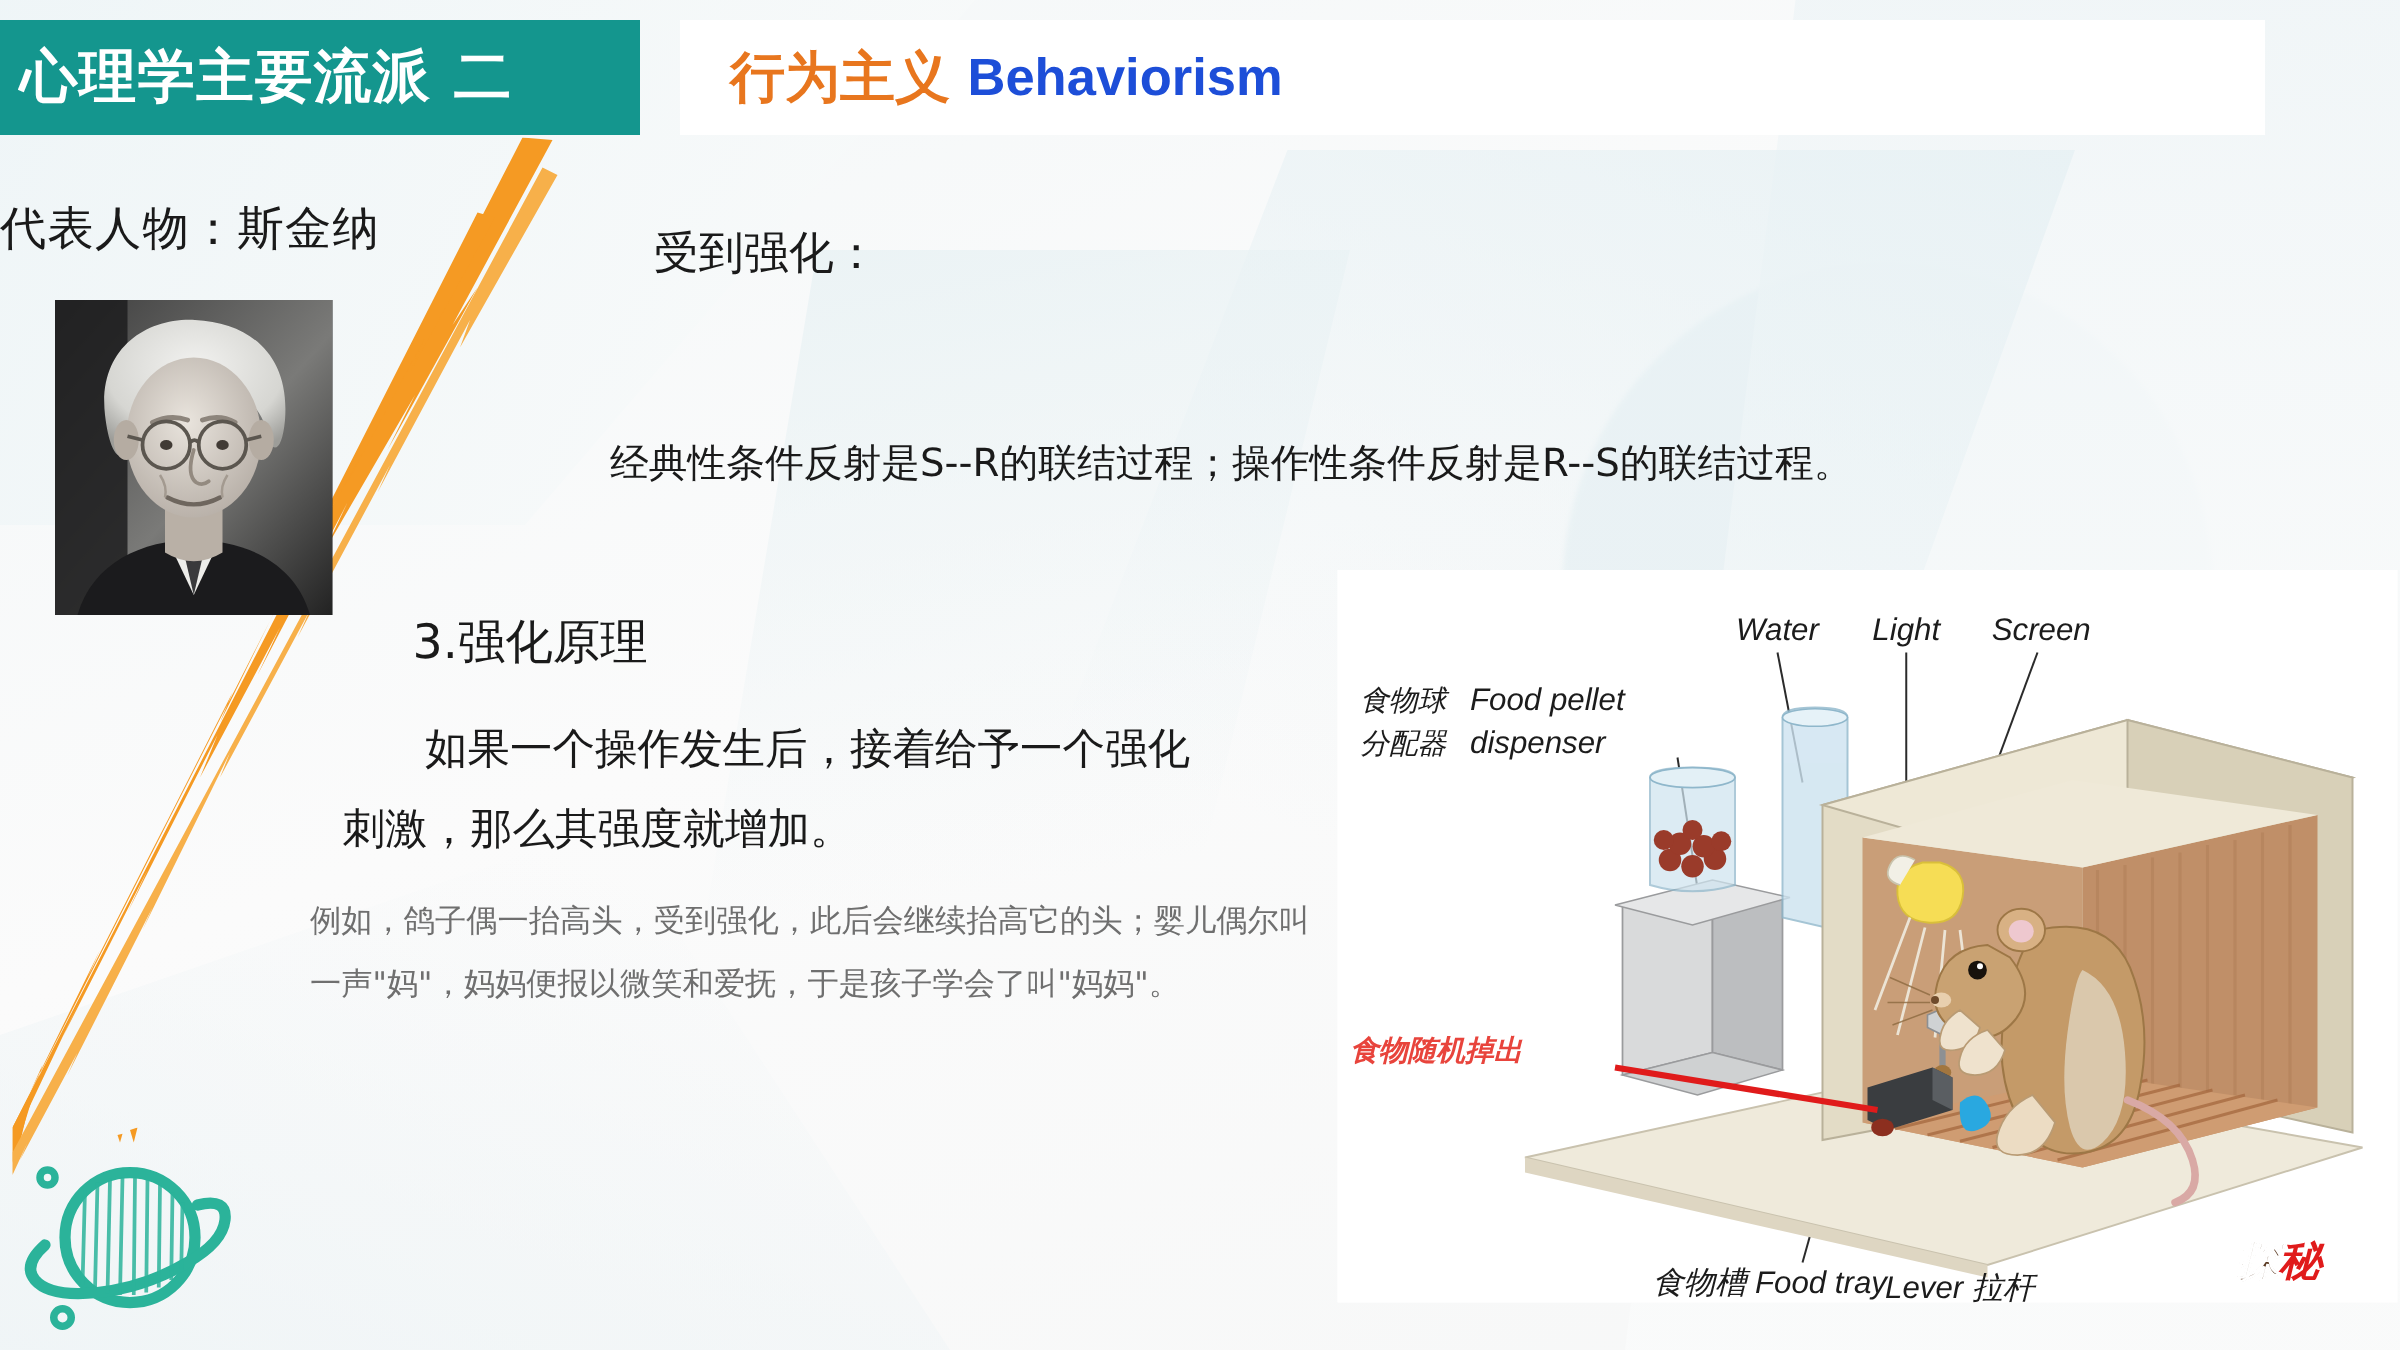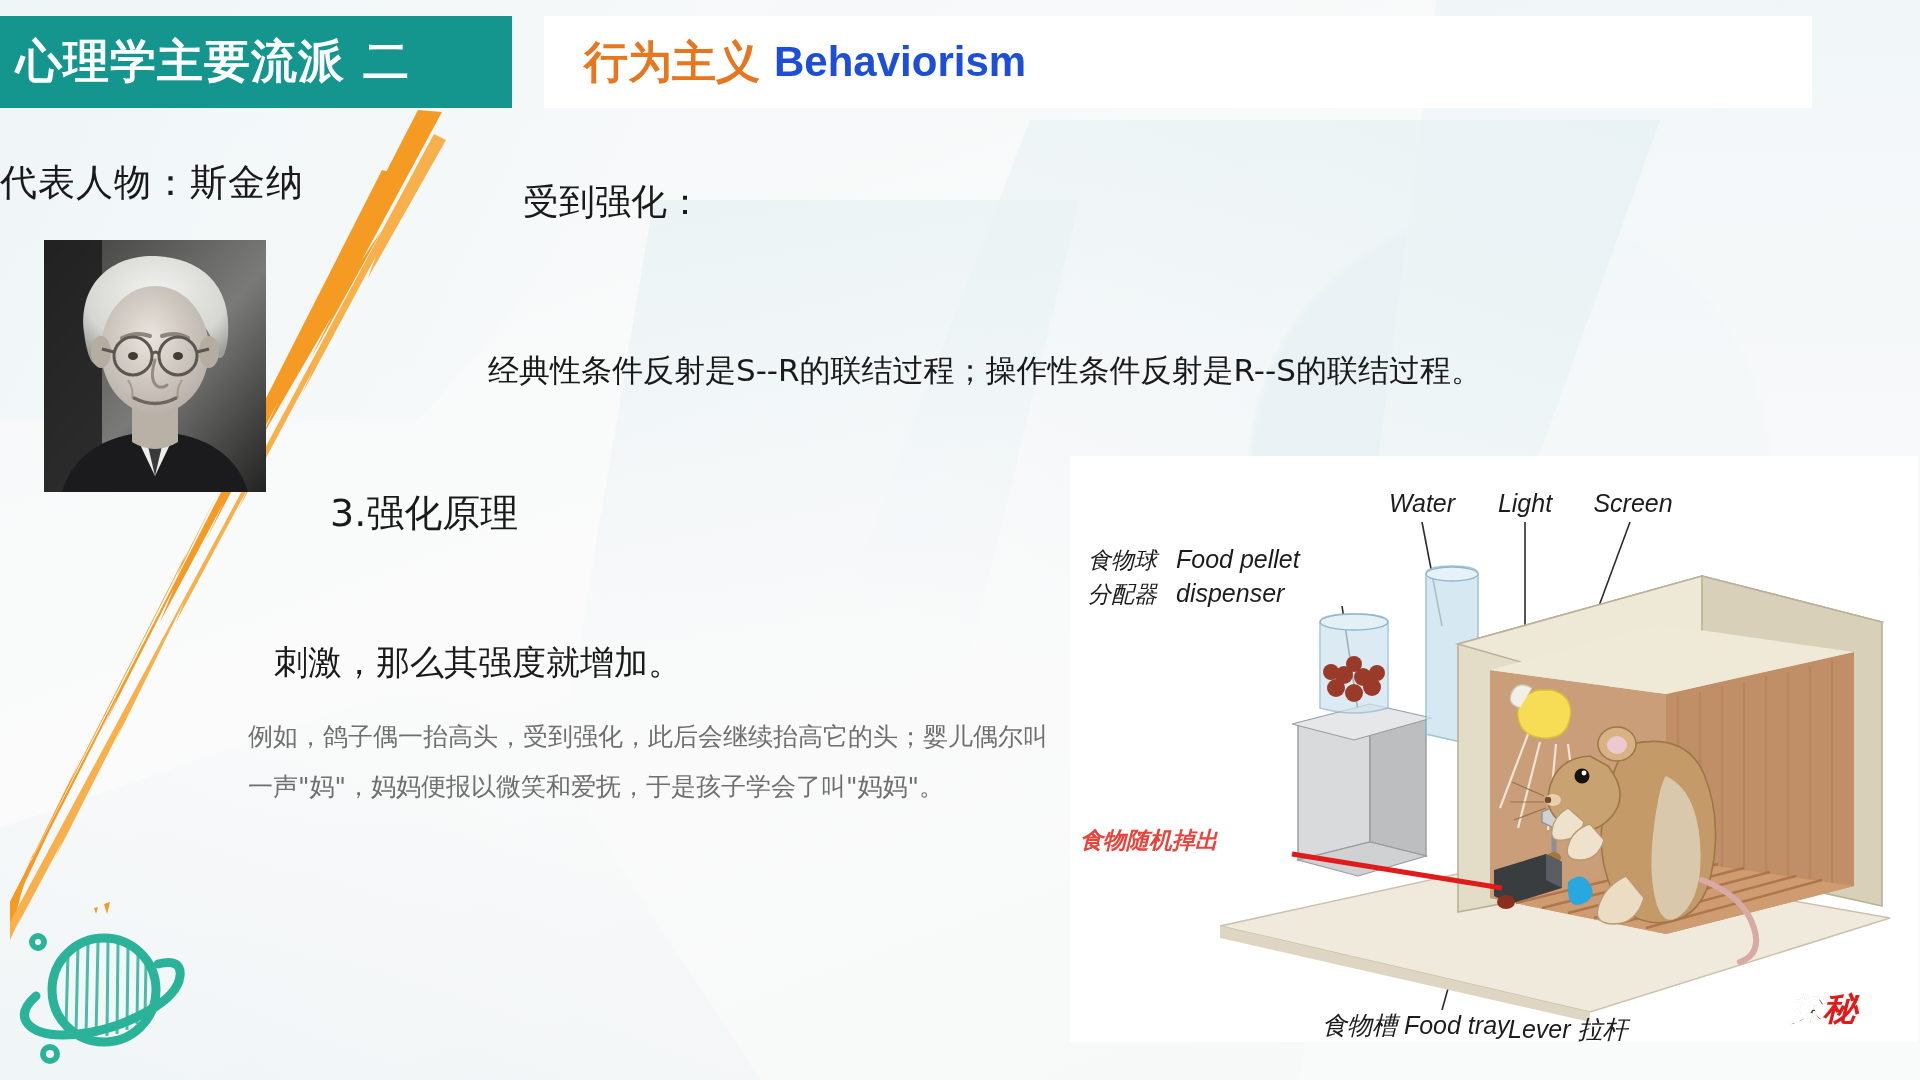--- a/index.html
+++ b/index.html
@@ -171,20 +171,21 @@
       <path d="M111 120 q-6 20 2 26 q5 3 10 -1" stroke="#938a80" stroke-width="3" fill="none" stroke-linecap="round"></path>
       <path d="M90 158 q21 11 42 0" stroke="#6e665e" stroke-width="3.5" fill="none" stroke-linecap="round"></path>
       <path d="M84 140 q6 9 4 18" stroke="#a39a90" stroke-width="2" fill="none"></path>
       <path d="M138 140 q-6 9 -4 18" stroke="#a39a90" stroke-width="2" fill="none"></path>
     </svg>
   </div>
 
   <div class="mt t-main">受到强化：</div>
   <div class="mt t-p2">经典性条件反射是S--R的联结过程；操作性条件反射是R--S的联结过程。</div>
   <div class="mt t-h3">3.强化原理</div>
+  <div class="mt t-p3a">如果一个操作发生后，接着给予一个强化</div>
   <div class="mt t-p3b">刺激，那么其强度就增加。</div>
   <div class="t-ex">例如，鸽子偶一抬高头，受到强化，此后会继续抬高它的头；婴儿偶尔叫一声"妈"，妈妈便报以微笑和爱抚，于是孩子学会了叫"妈妈"。</div>
 
   <svg class="planet" viewBox="0 0 190 170">
     <g stroke="#2bb39a" fill="none" stroke-width="9" stroke-linecap="round">
       <circle cx="96" cy="88" r="52"></circle>
       <path d="M150 62 q24 -6 22 12 q-2 18 -30 34 q-34 20 -72 24 q-38 4 -50 -10 q-10 -12 8 -28"></path>
       <circle cx="30" cy="40" r="6" stroke-width="6"></circle>
       <circle cx="42" cy="152" r="7" stroke-width="6"></circle>
     </g>

